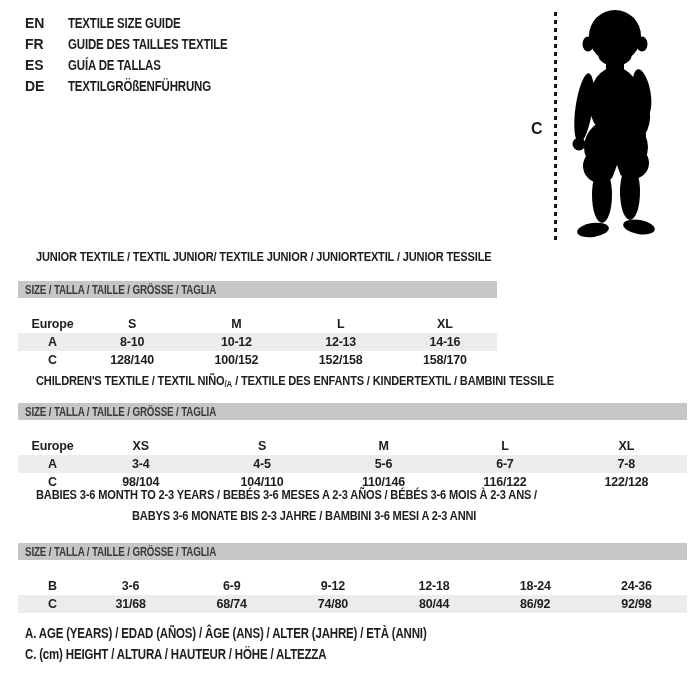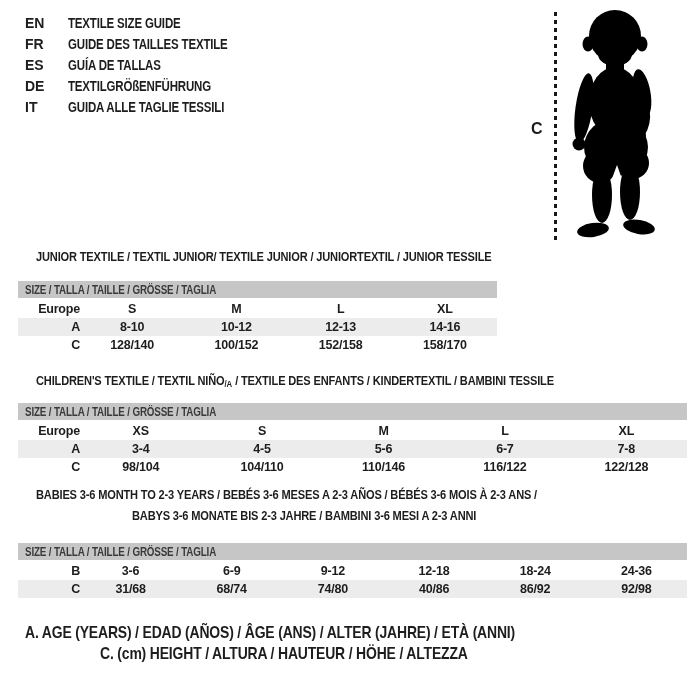--- a/index.html
+++ b/index.html
@@ -49,34 +49,34 @@
 
   
   .size-table { position: absolute; left: 18px; }
   #table1 { top: 281px; width: 479px; }
   #table2 { top: 403px; width: 669px; }
   #table3 { top: 543px; width: 669px; }
 
   .size-bar {
     height: 17px; background: #c6c6c6;
     display: flex; align-items: center;
-    padding-left: 7px; margin-bottom: 2px;
+    padding-left: 7px; margin-bottom: 17px;
     font-size: 12px; font-weight: 700; color: #3a3a3a;
   }
   .trow { display: grid; height: 18px; align-items: center; font-size: 12.5px; font-weight: 700; }
   .cols4 { grid-template-columns: 62px repeat(4, 1fr); }
   .cols5 { grid-template-columns: 62px repeat(5, 1fr); }
   .cols6 { grid-template-columns: 62px repeat(6, 1fr); }
   .trow.shaded { background: #ececec; }
   .cell { text-align: center; letter-spacing: -0.2px; }
-  .cell.rlabel { text-align: right; padding-left: 7px; }
+  .cell.rlabel { text-align: center; padding-left: 7px; }
 
   
   .footnotes { position: absolute; left: 25px; top: 622px; }
-  .footnote { height: 21px; font-size: 17px; font-weight: 700; display: flex; align-items: center; justify-content: center; }
+  .footnote { height: 21px; font-size: 14px; font-weight: 700; display: flex; align-items: center; }
 </style>
 </head>
 <body>
 
 <div class="page">
 
   <div class="lang-list">
     <div class="lang-row">
       <span class="lang-code">EN</span>
       <span class="cond">TEXTILE SIZE GUIDE</span>
@@ -85,24 +85,20 @@
       <span class="lang-code">FR</span>
       <span class="cond">GUIDE DES TAILLES TEXTILE</span>
     </div>
     <div class="lang-row">
       <span class="lang-code">ES</span>
       <span class="cond">GUÍA DE TALLAS</span>
     </div>
     <div class="lang-row">
       <span class="lang-code">DE</span>
       <span class="cond">TEXTILGRÖßENFÜHRUNG</span>
-    </div>
-    <div class="lang-row">
-      <span class="lang-code">IT</span>
-      <span class="cond">GUIDA ALLE TAGLIE TESSILI</span>
     </div>
   </div>
 
   <div class="measure-line"></div>
   <div class="measure-label">C</div>
   <svg class="toddler-svg" width="106" height="236" viewBox="0 0 106 236" xmlns="http://www.w3.org/2000/svg">
     <g fill="#000000">
       <ellipse cx="53" cy="28" rx="26" ry="26"></ellipse>
       <ellipse cx="26" cy="36" rx="5.5" ry="7.5"></ellipse>
       <ellipse cx="80" cy="36" rx="5.5" ry="7.5"></ellipse>
@@ -205,21 +201,21 @@
       <span class="cell">9-12</span>
       <span class="cell">12-18</span>
       <span class="cell">18-24</span>
       <span class="cell">24-36</span>
     </div>
     <div class="trow cols6 shaded">
       <span class="cell rlabel">C</span>
       <span class="cell">31/68</span>
       <span class="cell">68/74</span>
       <span class="cell">74/80</span>
-      <span class="cell">40/86</span>
+      <span class="cell">80/44</span>
       <span class="cell">86/92</span>
       <span class="cell">92/98</span>
     </div>
   </div>
 
   <div class="footnotes">
     <div class="footnote">
       <span class="cond">A. AGE (YEARS) / EDAD (AÑOS) / ÂGE (ANS) / ALTER (JAHRE) / ETÀ (ANNI)</span>
     </div>
     <div class="footnote">

